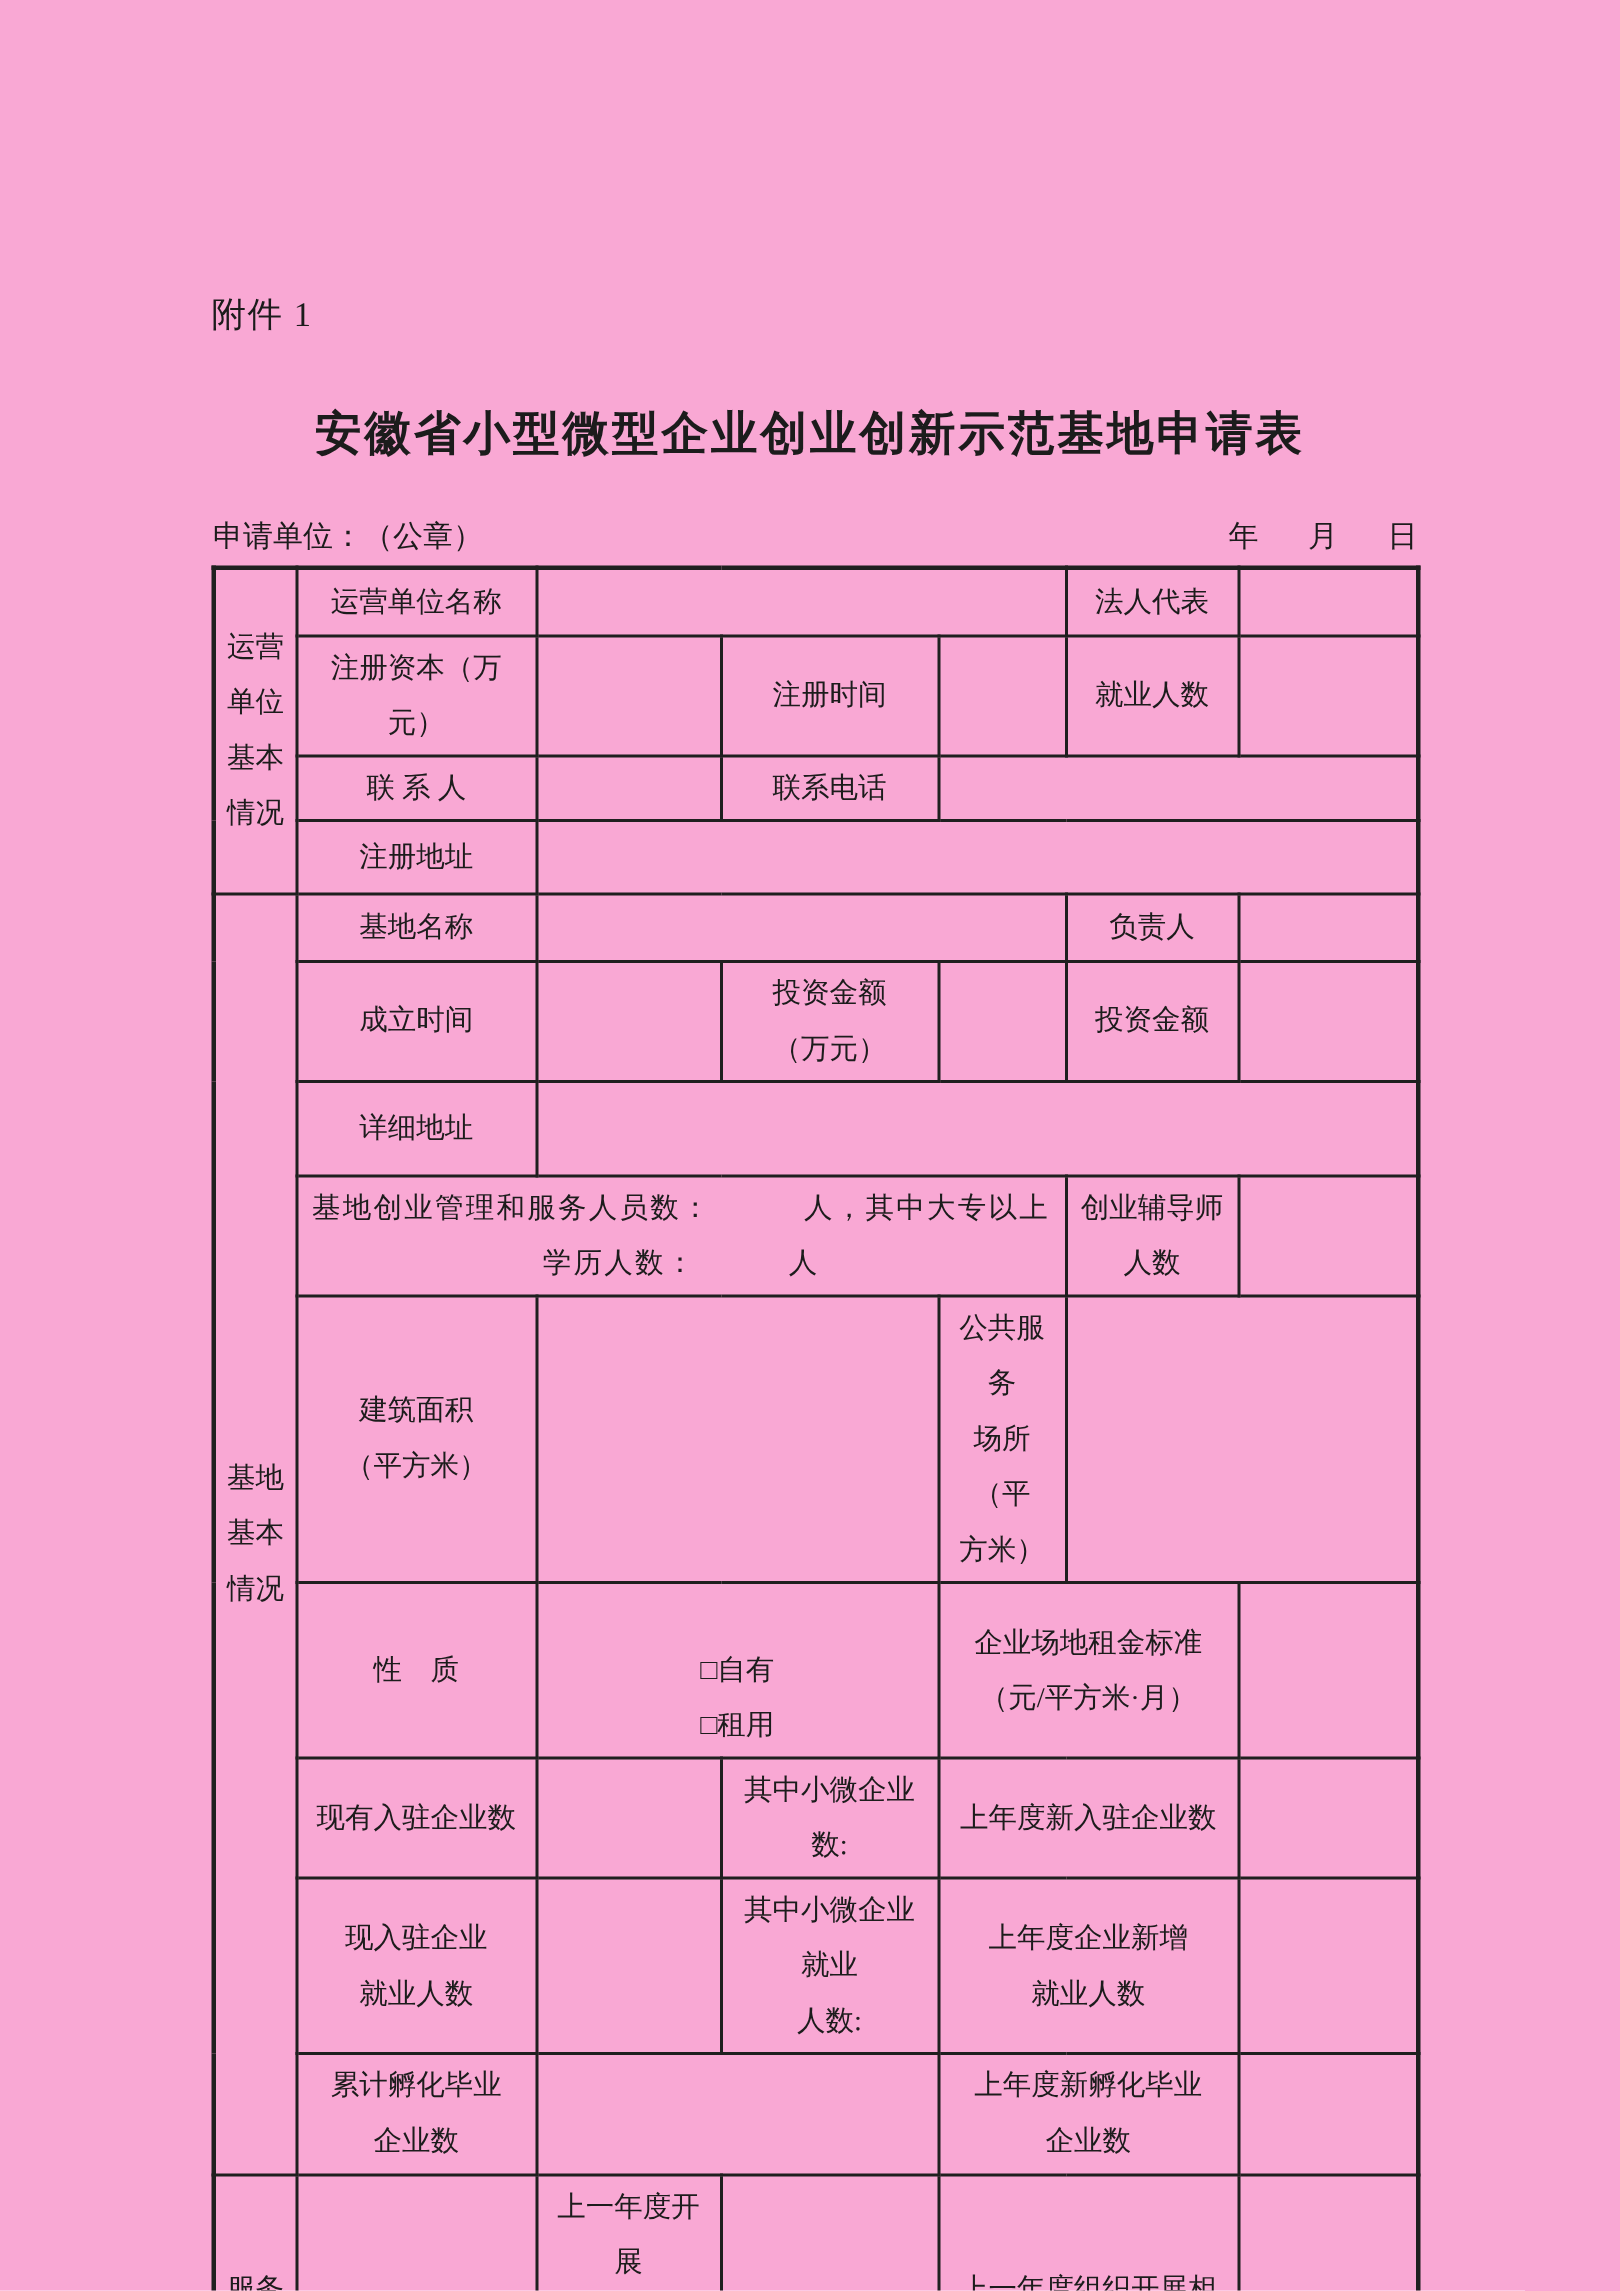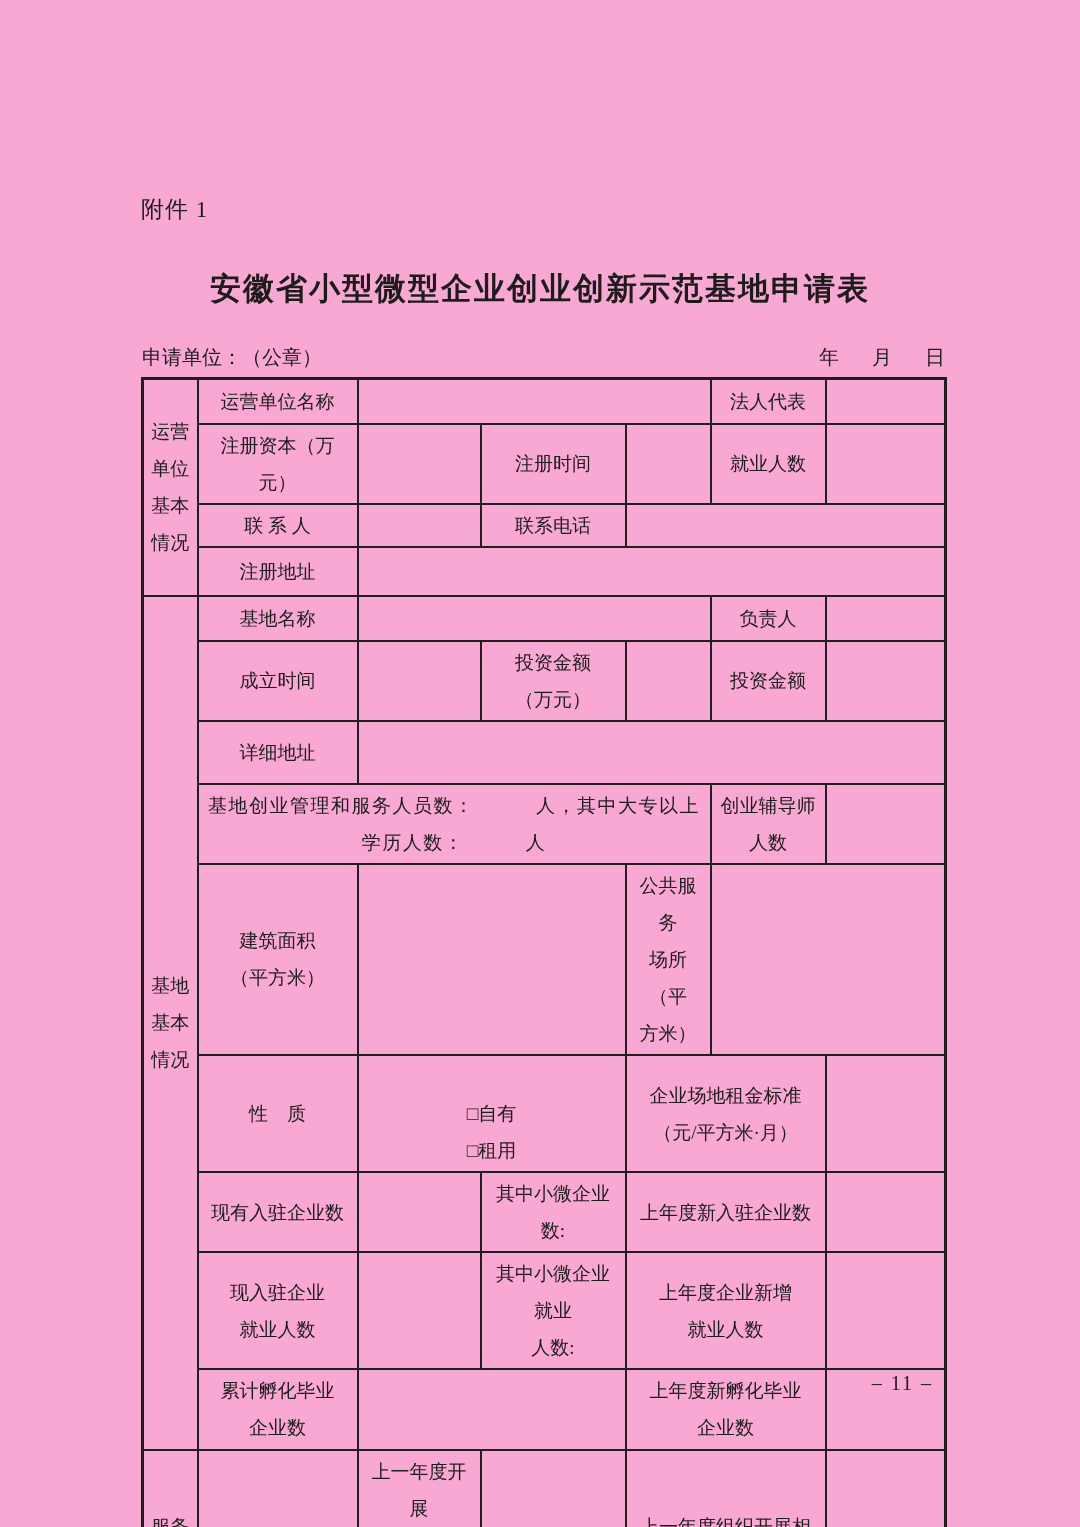--- a/index.html
+++ b/index.html
@@ -186,15 +186,14 @@
 线下服务企业
 （团队）次数</td>
       <td></td>
       <td colspan="2" class="left">上一年度组织开展相关
 服务活动次数</td>
       <td></td>
     </tr>
   </tbody>
     </table>
 
-  <div class="page-number">– 11 –</div>
 
 </div>
 
 </body></html>

